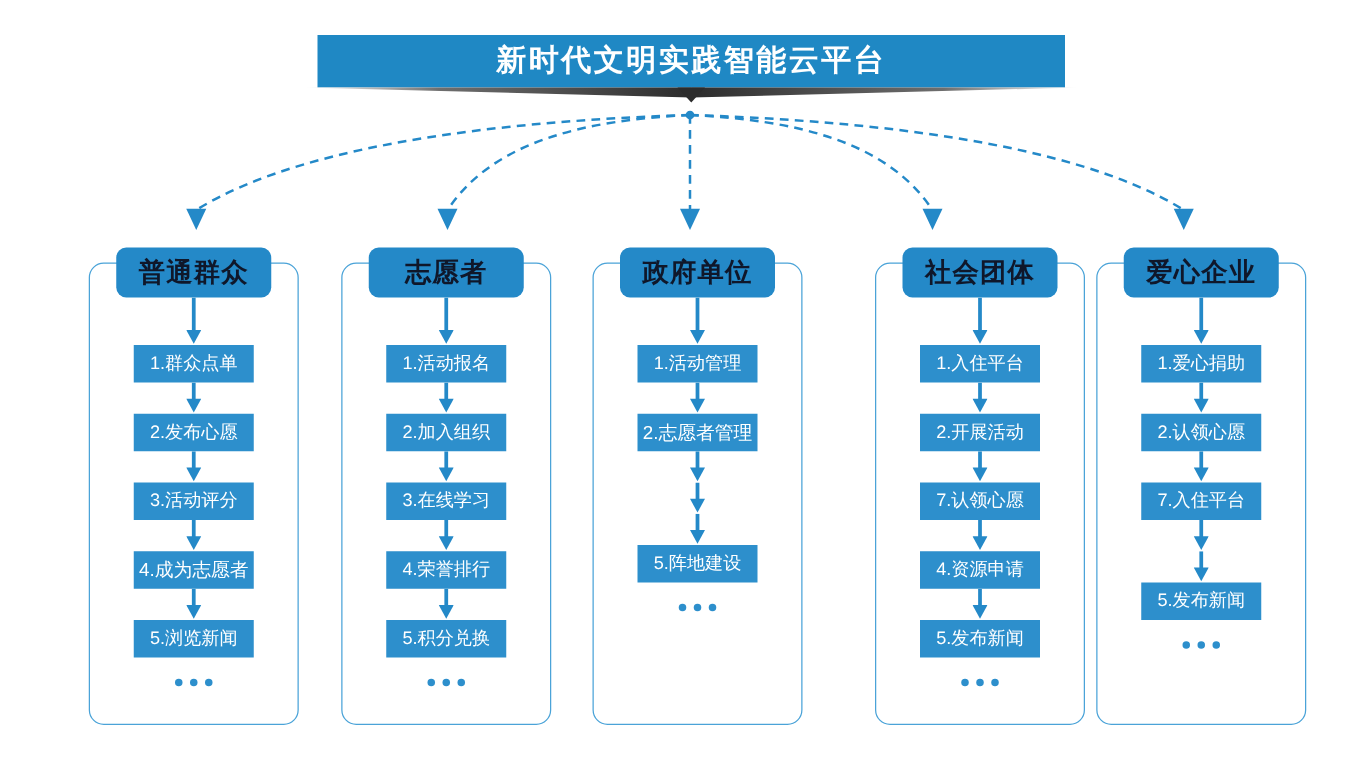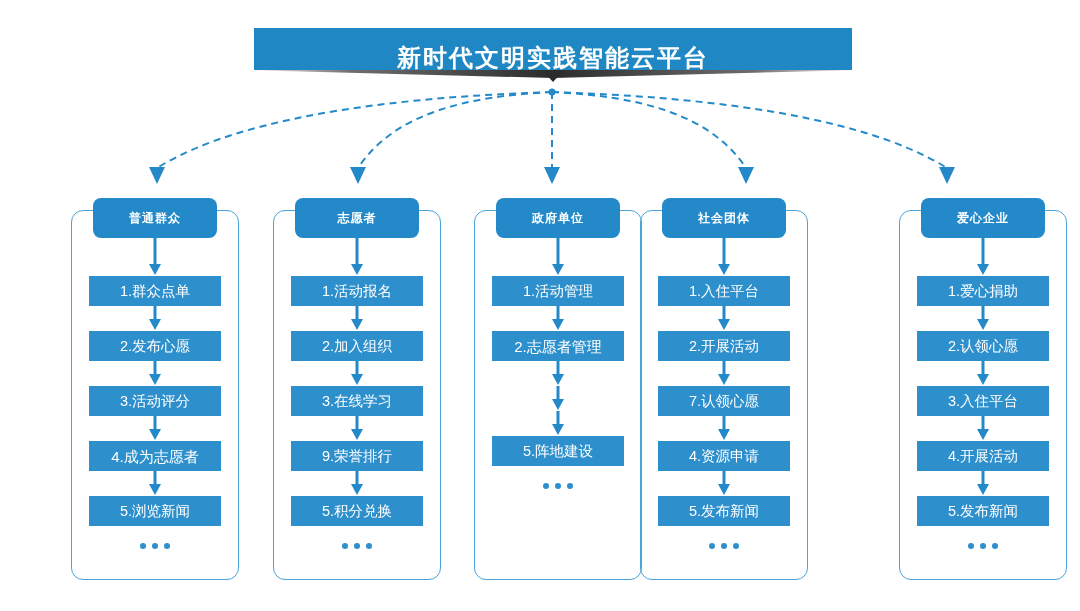--- a/index.html
+++ b/index.html
@@ -24,21 +24,21 @@
     left: 254px;
     top: 28px;
     width: 598px;
     height: 42px;
   }
   #title-bar {
     position: absolute;
     inset: 0;
     background: #1f88c4;
     display: flex;
-    align-items: flex-end;
+    align-items: center;
     justify-content: center;
   }
   #title-text {
     color: #ffffff;
     font-size: 24px;
     font-weight: bold;
     letter-spacing: 2px;
     line-height: 1;
   }
   
@@ -71,22 +71,22 @@
   }
   .column {
     position: absolute;
     top: 0;
     width: 170px;
     height: 385px;
   }
   .col-0 { left: 71px; }
   .col-1 { left: 273px; }
   .col-2 { left: 474px; }
-  .col-3 { left: 640px; padding-left: 12px; }
-  .col-4 { left: 899px; text-decoration: underline; }
+  .col-3 { left: 700px; padding-left: 12px; }
+  .col-4 { left: 877px; text-decoration: underline; }
 
   .col-frame {
     position: absolute;
     left: 0;
     top: 12px;
     width: 168px;
     height: 370px;
     border: 1.6px solid #4aa3d8;
     border-radius: 12px;
     box-sizing: border-box;
@@ -96,22 +96,22 @@
     position: absolute;
     left: 22px;
     top: 0;
     width: 124px;
     height: 40px;
     background: #2489c8;
     border-radius: 8px;
     display: flex;
     align-items: center;
     justify-content: center;
-    color: #ffffff;
-    font-size: 12px;
+    color: #0f172a;
+    font-size: 21px;
     font-weight: bold;
     letter-spacing: 1px;
     box-sizing: border-box;
   }
 
   .col-body {
     position: absolute;
     left: 0;
     top: 40px;
     width: 168px;
@@ -123,21 +123,21 @@
     display: flex;
     justify-content: center;
     align-items: flex-start;
   }
   .v-arrow.long  { height: 38px; }
   .v-arrow.short { height: 25px; }
   .v-arrow svg { display: block; }
 
   .item-box {
     margin: 0 auto;
-    width: 132px;
+    width: 96px;
     height: 30px;
     background: #2d8fcc;
     display: flex;
     align-items: center;
     justify-content: center;
     color: #ffffff;
     font-size: 14.5px;
     line-height: 1;
     box-sizing: border-box;
     white-space: nowrap;
@@ -280,21 +280,21 @@
               <path d="M0,13 L12,13 L6,24 Z" fill="#2489c8"></path>
             </svg>
         </div>
         <div class="item-box">3.在线学习</div>
         <div class="v-arrow short">
           <svg width="12" height="25" viewBox="0 0 12 25">
               <path d="M6,0 L6,15" stroke="#2489c8" stroke-width="3" fill="none"></path>
               <path d="M0,13 L12,13 L6,24 Z" fill="#2489c8"></path>
             </svg>
         </div>
-        <div class="item-box">9.荣誉排行</div>
+        <div class="item-box">4.荣誉排行</div>
         <div class="v-arrow short">
           <svg width="12" height="25" viewBox="0 0 12 25">
               <path d="M6,0 L6,15" stroke="#2489c8" stroke-width="3" fill="none"></path>
               <path d="M0,13 L12,13 L6,24 Z" fill="#2489c8"></path>
             </svg>
         </div>
         <div class="item-box">5.积分兑换</div>
         <div class="dots">
           <span class="dot"></span>
           <span class="dot"></span>
@@ -412,28 +412,27 @@
               <path d="M0,13 L12,13 L6,24 Z" fill="#2489c8"></path>
             </svg>
         </div>
         <div class="item-box">2.认领心愿</div>
         <div class="v-arrow short">
           <svg width="12" height="25" viewBox="0 0 12 25">
               <path d="M6,0 L6,15" stroke="#2489c8" stroke-width="3" fill="none"></path>
               <path d="M0,13 L12,13 L6,24 Z" fill="#2489c8"></path>
             </svg>
         </div>
-        <div class="item-box">3.入住平台</div>
-        <div class="v-arrow short">
-          <svg width="12" height="25" viewBox="0 0 12 25">
-              <path d="M6,0 L6,15" stroke="#2489c8" stroke-width="3" fill="none"></path>
-              <path d="M0,13 L12,13 L6,24 Z" fill="#2489c8"></path>
-            </svg>
-        </div>
-        <div class="item-box">4.开展活动</div>
+        <div class="item-box">7.入住平台</div>
+        <div class="v-arrow short">
+          <svg width="12" height="25" viewBox="0 0 12 25">
+              <path d="M6,0 L6,15" stroke="#2489c8" stroke-width="3" fill="none"></path>
+              <path d="M0,13 L12,13 L6,24 Z" fill="#2489c8"></path>
+            </svg>
+        </div>
         <div class="v-arrow short">
           <svg width="12" height="25" viewBox="0 0 12 25">
               <path d="M6,0 L6,15" stroke="#2489c8" stroke-width="3" fill="none"></path>
               <path d="M0,13 L12,13 L6,24 Z" fill="#2489c8"></path>
             </svg>
         </div>
         <div class="item-box">5.发布新闻</div>
         <div class="dots">
           <span class="dot"></span>
           <span class="dot"></span>

